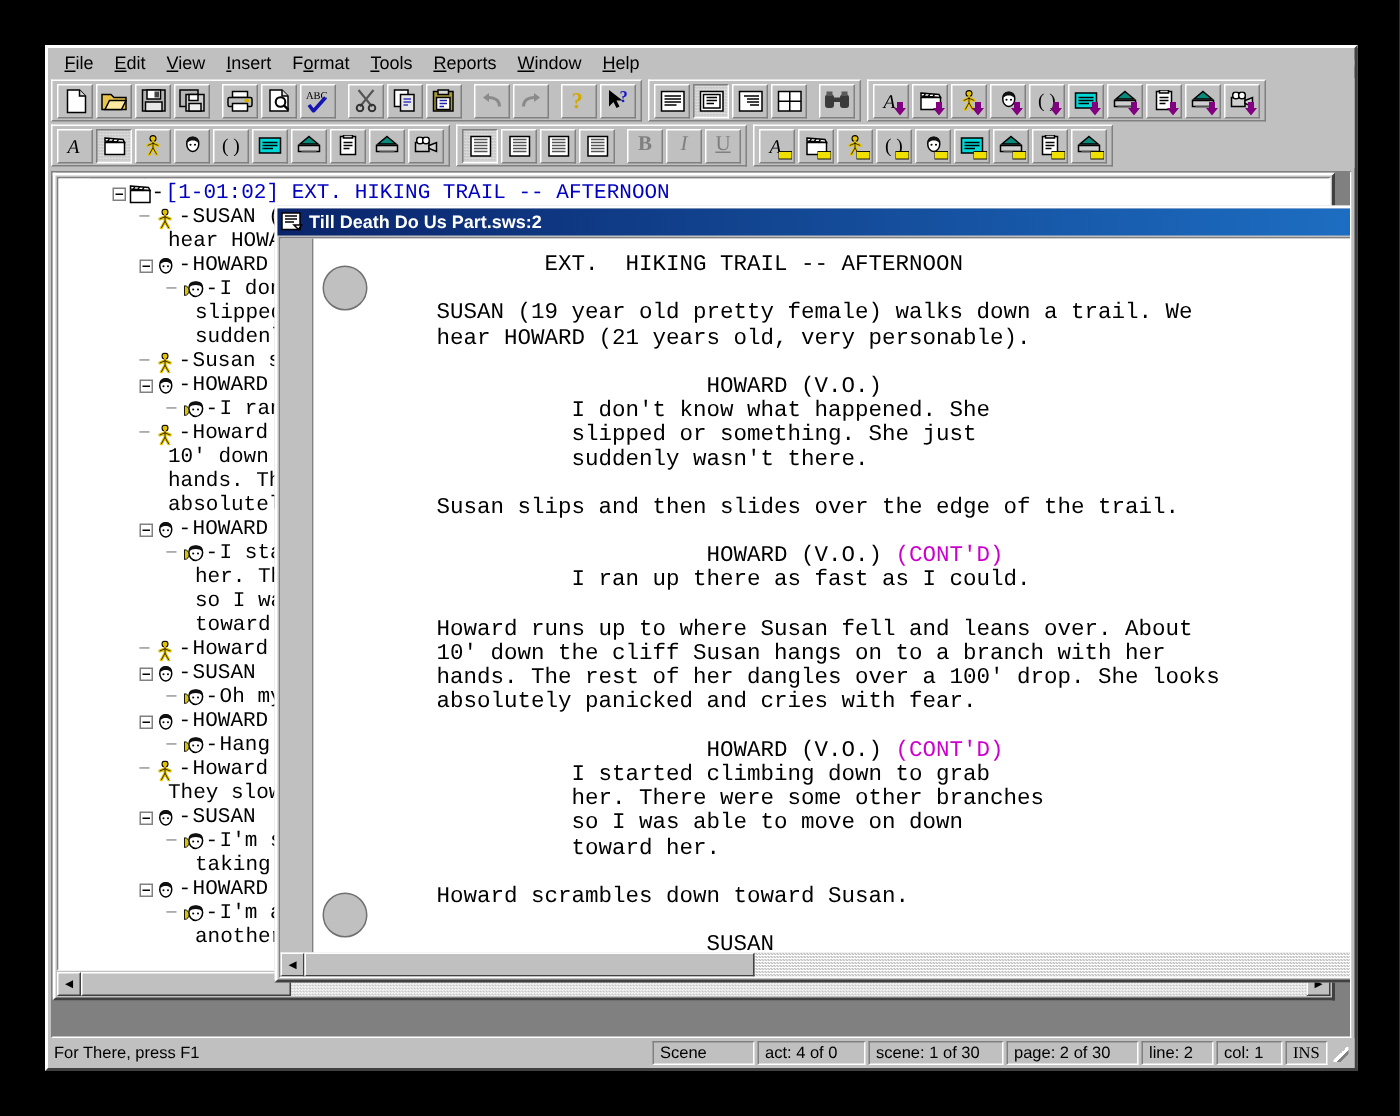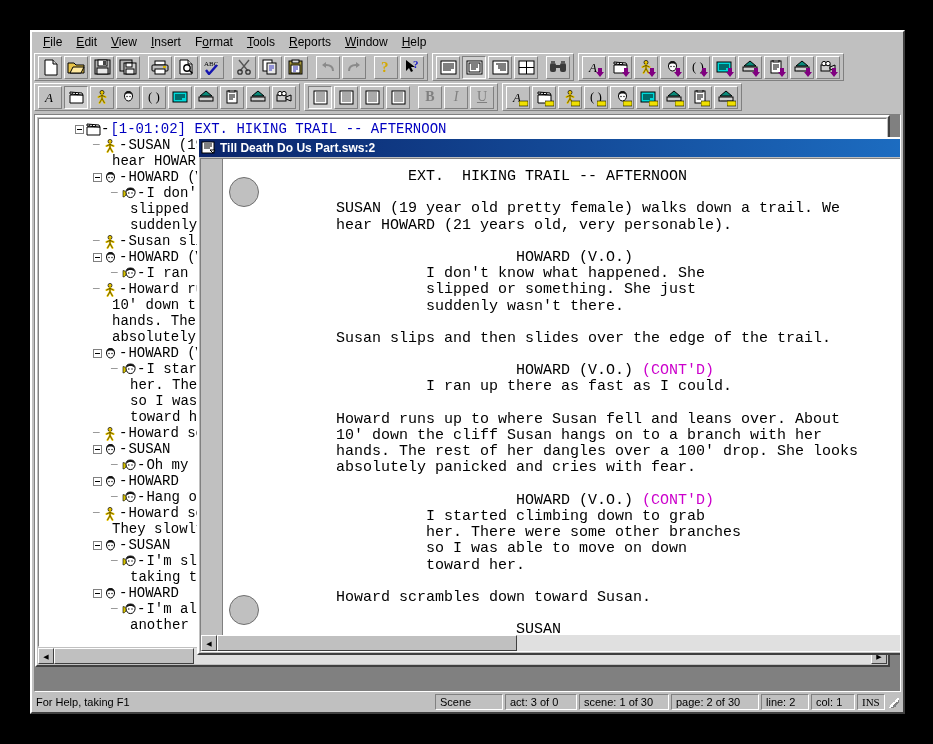--- a/index.html
+++ b/index.html
@@ -169,21 +169,21 @@
     background: repeating-linear-gradient(to bottom,#808080 0 1px,transparent 1px 2px);
   }
 
   
   #tree-gutter {
     position:absolute; left:0; top:0; bottom:0; width:22px;
     background:#ffffff; border-right:1px solid #808080;
   }
 
   
-  #win2 { left: 162px; top: 22px; width: 735px; height: 518px; z-index: 2; }
+  #win2 { left: 148px; top: 22px; width: 735px; height: 518px; z-index: 2; }
   #script-outer {
     position:absolute; inset:0;
     background:#c0c0c0;
     display:flex; flex-direction:column;
   }
   #script-scrollwrap { flex:1 1 auto; display:flex; min-height:0; }
   #script-gutter {
     width: 22px; flex:0 0 auto; background:#c0c0c0;
     border-right:1px solid #808080;
   }
@@ -1178,21 +1178,21 @@
         </span>
         <span>Till Death Do Us Part.sws:2</span>
       </div>
       <div class="child-body">
         <div id="script-outer">
           <div id="script-scrollwrap">
             <div id="script-gutter"></div>
             <div id="script-page">
                 <div class="margin-dot" style="top: 18px;"></div>
                 <div class="margin-dot" style="top: 436px;"></div>
-                <div style="padding-left: 113px; position: relative;">
+                <div style="padding-left: 82px; position: relative;">
                   <div class="sline"><span>        EXT.  HIKING TRAIL -- AFTERNOON</span></div>
                   <div class="sline"><span></span></div>
                   <div class="sline"><span>SUSAN (19 year old pretty female) walks down a trail. We</span></div>
                   <div class="sline"><span>hear HOWARD (21 years old, very personable).</span></div>
                   <div class="sline"><span></span></div>
                   <div class="sline"><span>                    HOWARD (V.O.)</span></div>
                   <div class="sline"><span>          I don't know what happened. She</span></div>
                   <div class="sline"><span>          slipped or something. She just</span></div>
                   <div class="sline"><span>          suddenly wasn't there.</span></div>
                   <div class="sline"><span></span></div>
@@ -1226,23 +1226,23 @@
             <div class="sb-track"></div>
 
           </div>
         </div>
       </div>
     </div>
 
   </div>
 
   <div id="statusbar">
-    <div class="sb-pane" id="sb-help">For Help, taking F1</div>
+    <div class="sb-pane" id="sb-help">For There, press F1</div>
     <div class="sb-pane" style="width:68px;">Scene</div>
-    <div class="sb-pane" style="width:72px;">act: 3 of 0</div>
+    <div class="sb-pane" style="width:72px;">act: 4 of 0</div>
     <div class="sb-pane" style="width:90px;">scene: 1 of 30</div>
     <div class="sb-pane" style="width:88px;text-align:center;">page: 2 of 30</div>
     <div class="sb-pane" style="width:48px;">line: 2</div>
     <div class="sb-pane" style="width:44px;">col: 1</div>
     <div class="sb-pane" style="width:28px;font-family:Liberation Serif, serif;">INS</div>
     <div id="sb-grip"></div>
   </div>
 
 </div>
 

